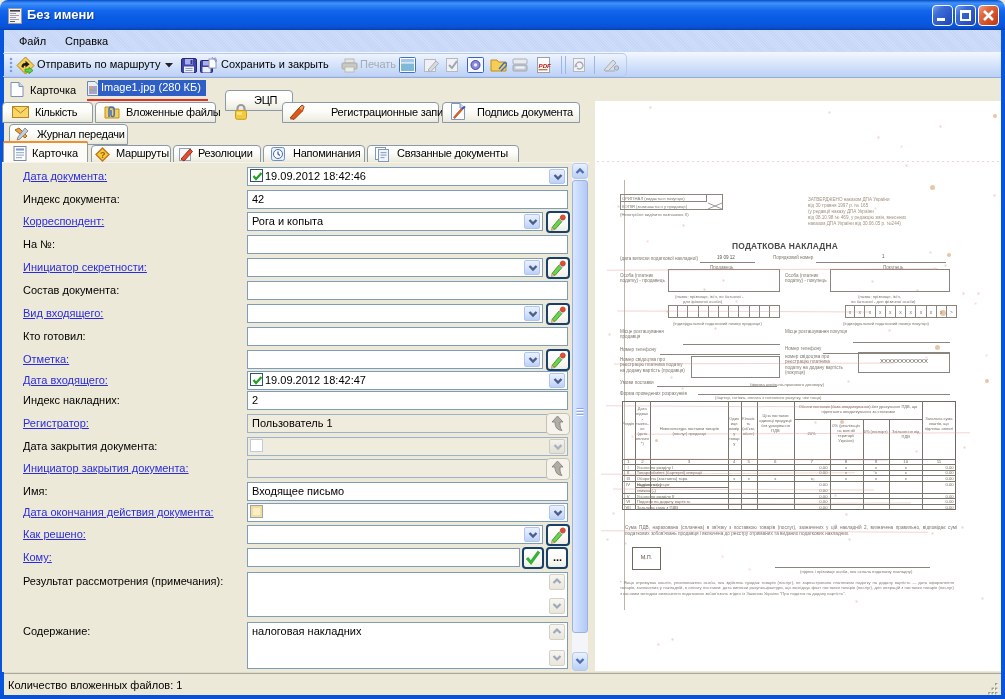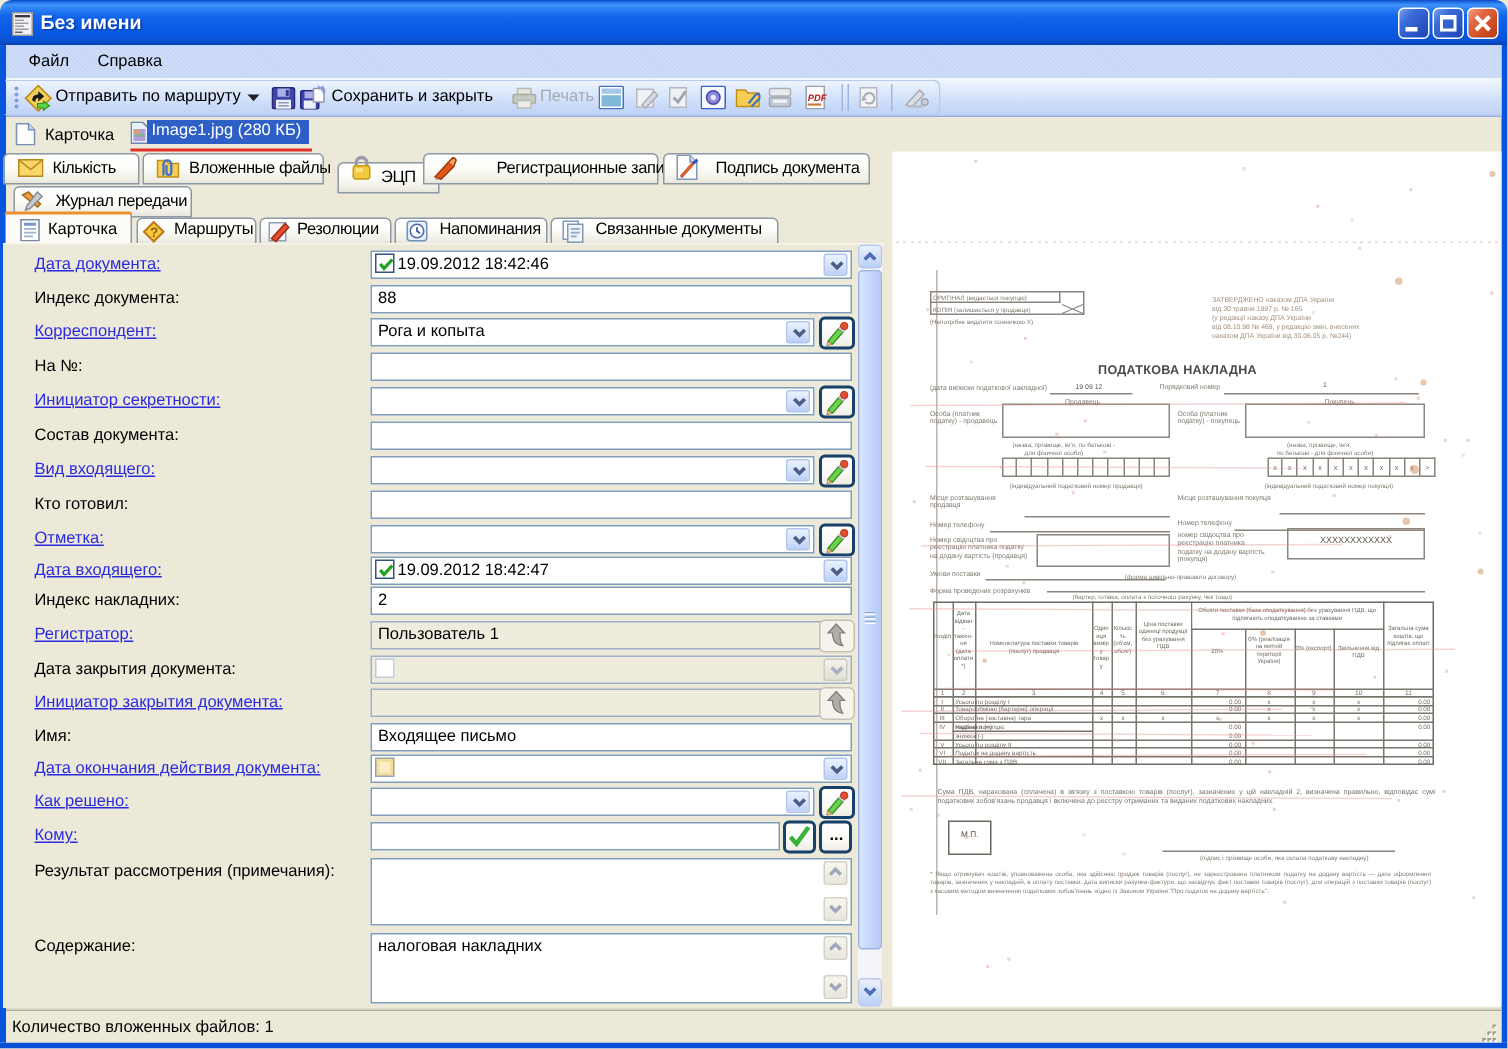--- a/index.html
+++ b/index.html
@@ -194,21 +194,21 @@
  <rect x="0.5" y="0.5" width="16" height="11" fill="#F8D668" stroke="#B8861A"></rect>
  <path d="M0.5 0.5 L8.5 7 L16.5 0.5" fill="none" stroke="#B8861A"></path>
 </svg>
 <div class="xtab" style="left:95px;top:102px;width:121px">
     <span style="left:30px">Вложенные файлы</span>
   </div>
 <svg class="abs" style="left:103px;top:103px" width="18" height="18">
  <polygon points="2,4 8,4 9.5,6 16,6 16,15 2,15" fill="#F6CE56" stroke="#C09018"></polygon>
  <path d="M6 14 L6 6.5 a2.6 2.6 0 0 1 5.2 0 L11.2 12 a1.6 1.6 0 0 1 -3.2 0 L8 7" fill="none" stroke="#3C70C8" stroke-width="1.5"></path>
 </svg>
-<div class="xtab" style="left:225px;top:108px;width:68px">
+<div class="xtab" style="left:225px;top:90px;width:68px">
     <span style="left:28px">ЭЦП</span>
   </div>
 <svg class="abs" style="left:233px;top:103px" width="16" height="17">
  <path d="M4.5 8 V5.5 a3.5 3.5 0 0 1 7 0 V8" fill="none" stroke="#9A9AA2" stroke-width="2.2"></path>
  <rect x="2.5" y="7.5" width="11" height="8.8" rx="1.8" fill="#F4C93E" stroke="#C89A18"></rect>
  <rect x="4" y="9" width="5" height="3" fill="#FCE88A" opacity="0.8"></rect>
 </svg>
 <div class="xtab" style="left:282px;top:102px;width:157px">
     <span style="left:48px">Регистрационные записи</span>
   </div>
@@ -289,21 +289,21 @@
     <svg class="abs" style="left:0px;top:0px" width="13" height="13">
       <path d="M2.5 6 L5 9 L10.5 3" stroke="#21A121" stroke-width="2.2" fill="none"></path>
     </svg>
   </div>
 <div class="arrow" style="left:549px;top:169px">
     <svg width="12" height="9">
       <path d="M2.5 2 L6 5.5 L9.5 2" stroke="#4C5E87" stroke-width="2.4" fill="none"></path>
     </svg>
   </div>
 <div class="lbl" style="top:193px">Индекс документа:</div>
-<div class="fld" style="top:190px">88</div>
+<div class="fld" style="top:190px">42</div>
 <div class="lbl link" style="top:215px">Корреспондент:</div>
 <div class="fld combo" style="top:212px">Рога и копыта</div>
 <div class="arrow" style="left:524px;top:214px">
     <svg width="12" height="9">
       <path d="M2.5 2 L6 5.5 L9.5 2" stroke="#4C5E87" stroke-width="2.4" fill="none"></path>
     </svg>
   </div>
 <div class="btn" style="left:546px;top:211px">
     <svg width="20" height="18" style="position:absolute;left:0;top:0">
       <path d="M4 14.5 L11 6 L14 8.5 L7 16.5 Z" fill="#6CD24C" stroke="#2E8C1E" stroke-width="0.8"></path>

